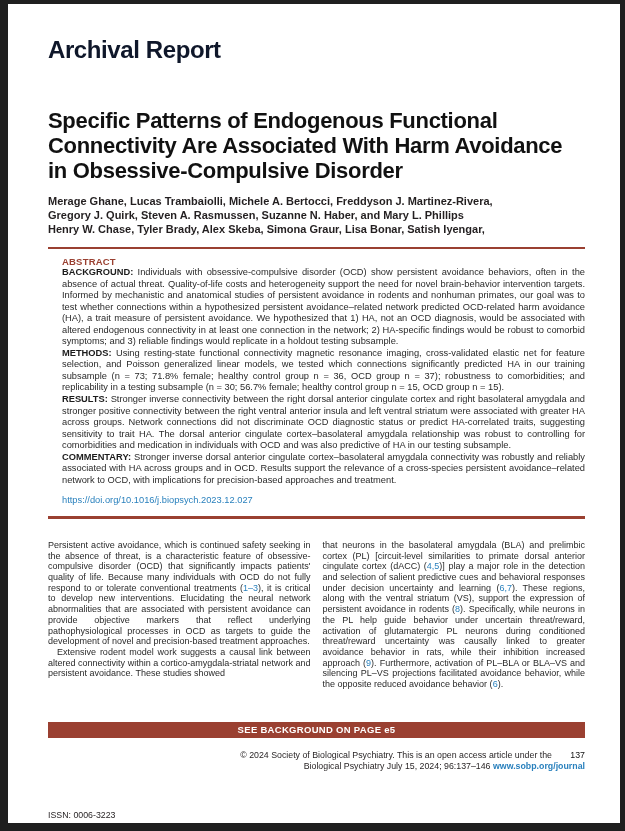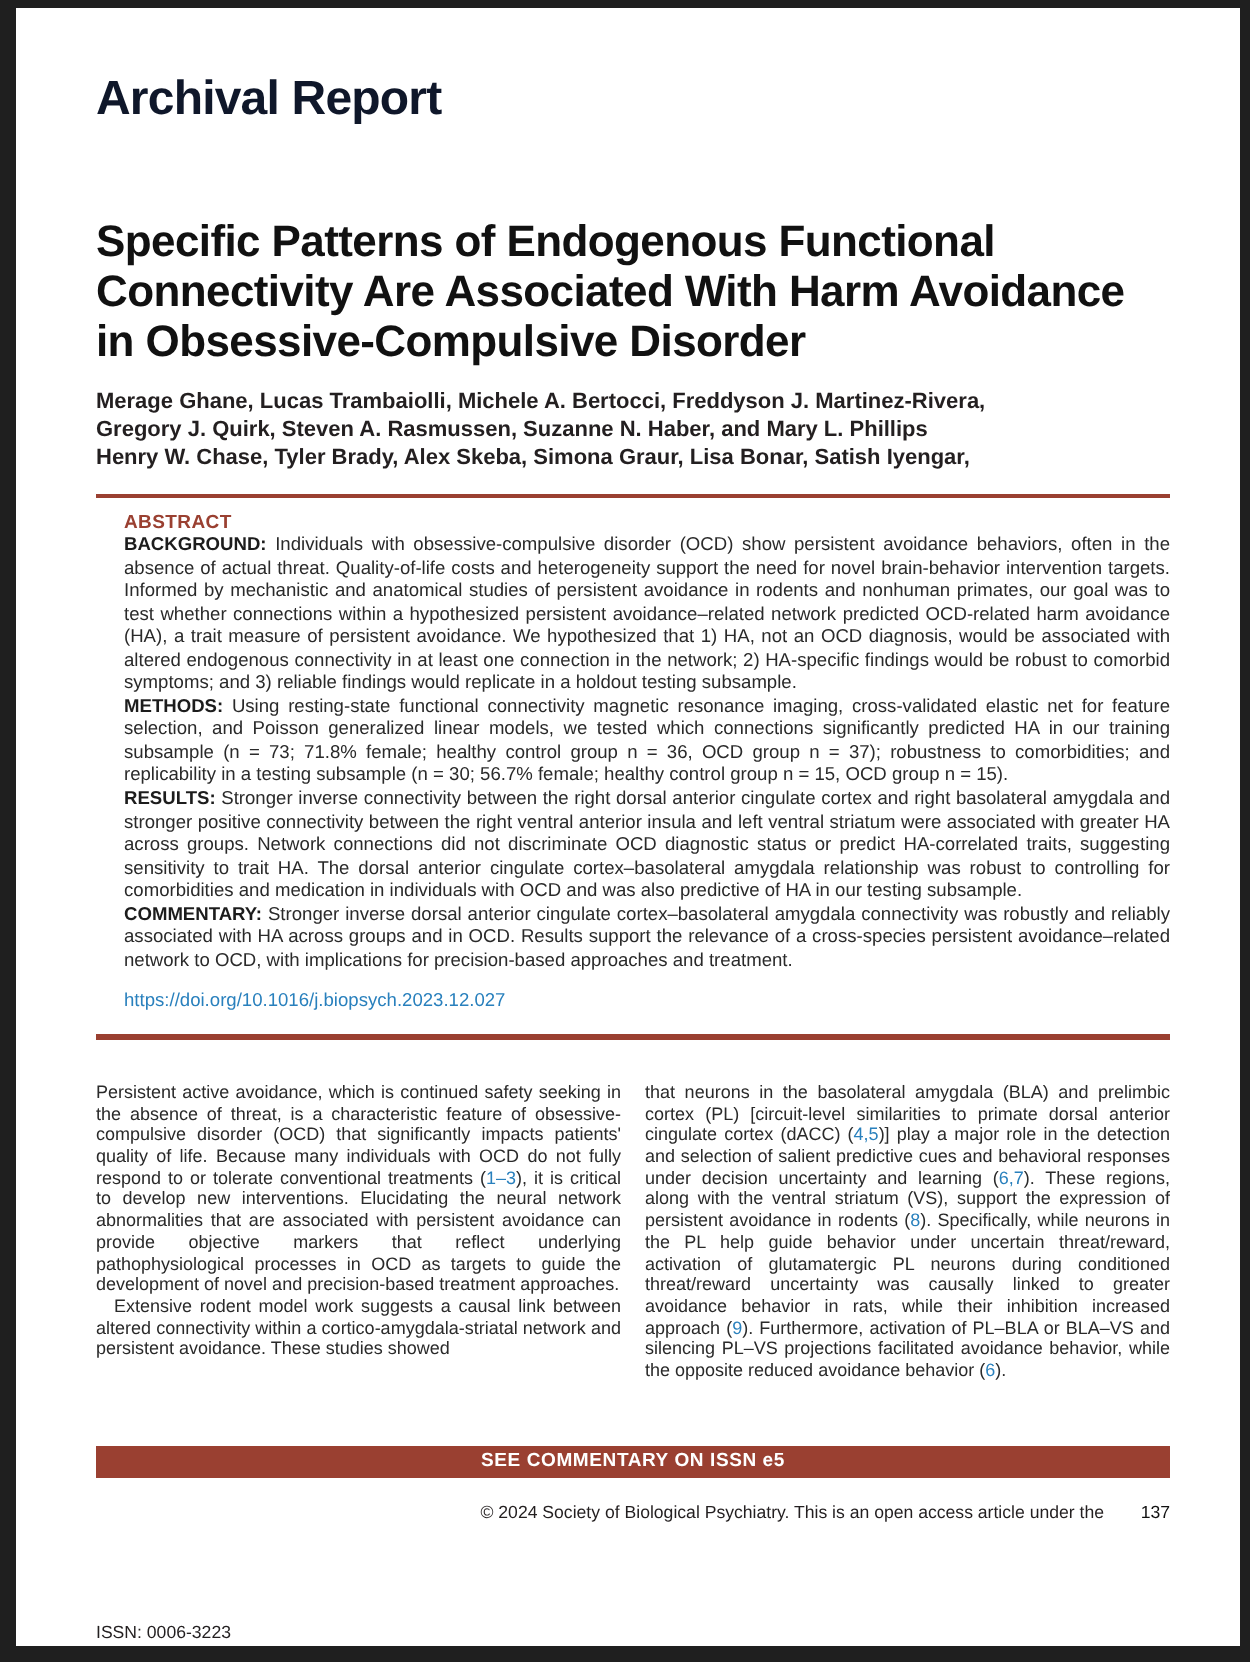--- a/index.html
+++ b/index.html
@@ -100,25 +100,26 @@
       <div class="columns">
         <div class="col">
             <p class="body-para"><span>Persistent active avoidance, which is continued safety seeking in the absence of threat, is a characteristic feature of obsessive-compulsive disorder (OCD) that significantly impacts patients' quality of life. Because many individuals with OCD do not fully respond to or tolerate conventional treatments (</span><span class="cite">1–3</span><span>), it is critical to develop new interventions. Elucidating the neural network abnormalities that are associated with persistent avoidance can provide objective markers that reflect underlying pathophysiological processes in OCD as targets to guide the development of novel and precision-based treatment approaches.</span></p>
             <p class="body-para indent"><span>Extensive rodent model work suggests a causal link between altered connectivity within a cortico-amygdala-striatal network and persistent avoidance. These studies showed</span></p>
           </div>
         <div class="col">
             <p class="body-para"><span>that neurons in the basolateral amygdala (BLA) and prelimbic cortex (PL) [circuit-level similarities to primate dorsal anterior cingulate cortex (dACC) (</span><span class="cite">4,5</span><span>)] play a major role in the detection and selection of salient predictive cues and behavioral responses under decision uncertainty and learning (</span><span class="cite">6,7</span><span>). These regions, along with the ventral striatum (VS), support the expression of persistent avoidance in rodents (</span><span class="cite">8</span><span>). Specifically, while neurons in the PL help guide behavior under uncertain threat/reward, activation of glutamatergic PL neurons during conditioned threat/reward uncertainty was causally linked to greater avoidance behavior in rats, while their inhibition increased approach (</span><span class="cite">9</span><span>). Furthermore, activation of PL–BLA or BLA–VS and silencing PL–VS projections facilitated avoidance behavior, while the opposite reduced avoidance behavior (</span><span class="cite">6</span><span>).</span></p>
           </div>
       </div>
 
-      <div class="banner">SEE COMMENTARY ON ISSN e5</div>
+      <div class="banner">SEE BACKGROUND ON PAGE e5</div>
 
       <div class="footer">
         <div class="footer-right">
           <div class="f-line1">© 2024 Society of Biological Psychiatry. This is an open access article under the</div>
+          <div class="f-line3"><span>Biological Psychiatry July 15, 2024; 96:137–146 </span><a class="flink bold" href="#">www.sobp.org/journal</a></div>
         </div>
         <div class="page-number">137</div>
         <div class="issn">ISSN: 0006-3223</div>
       </div>
     </div>
 
   </div>
 </div>
 
 </body></html>

